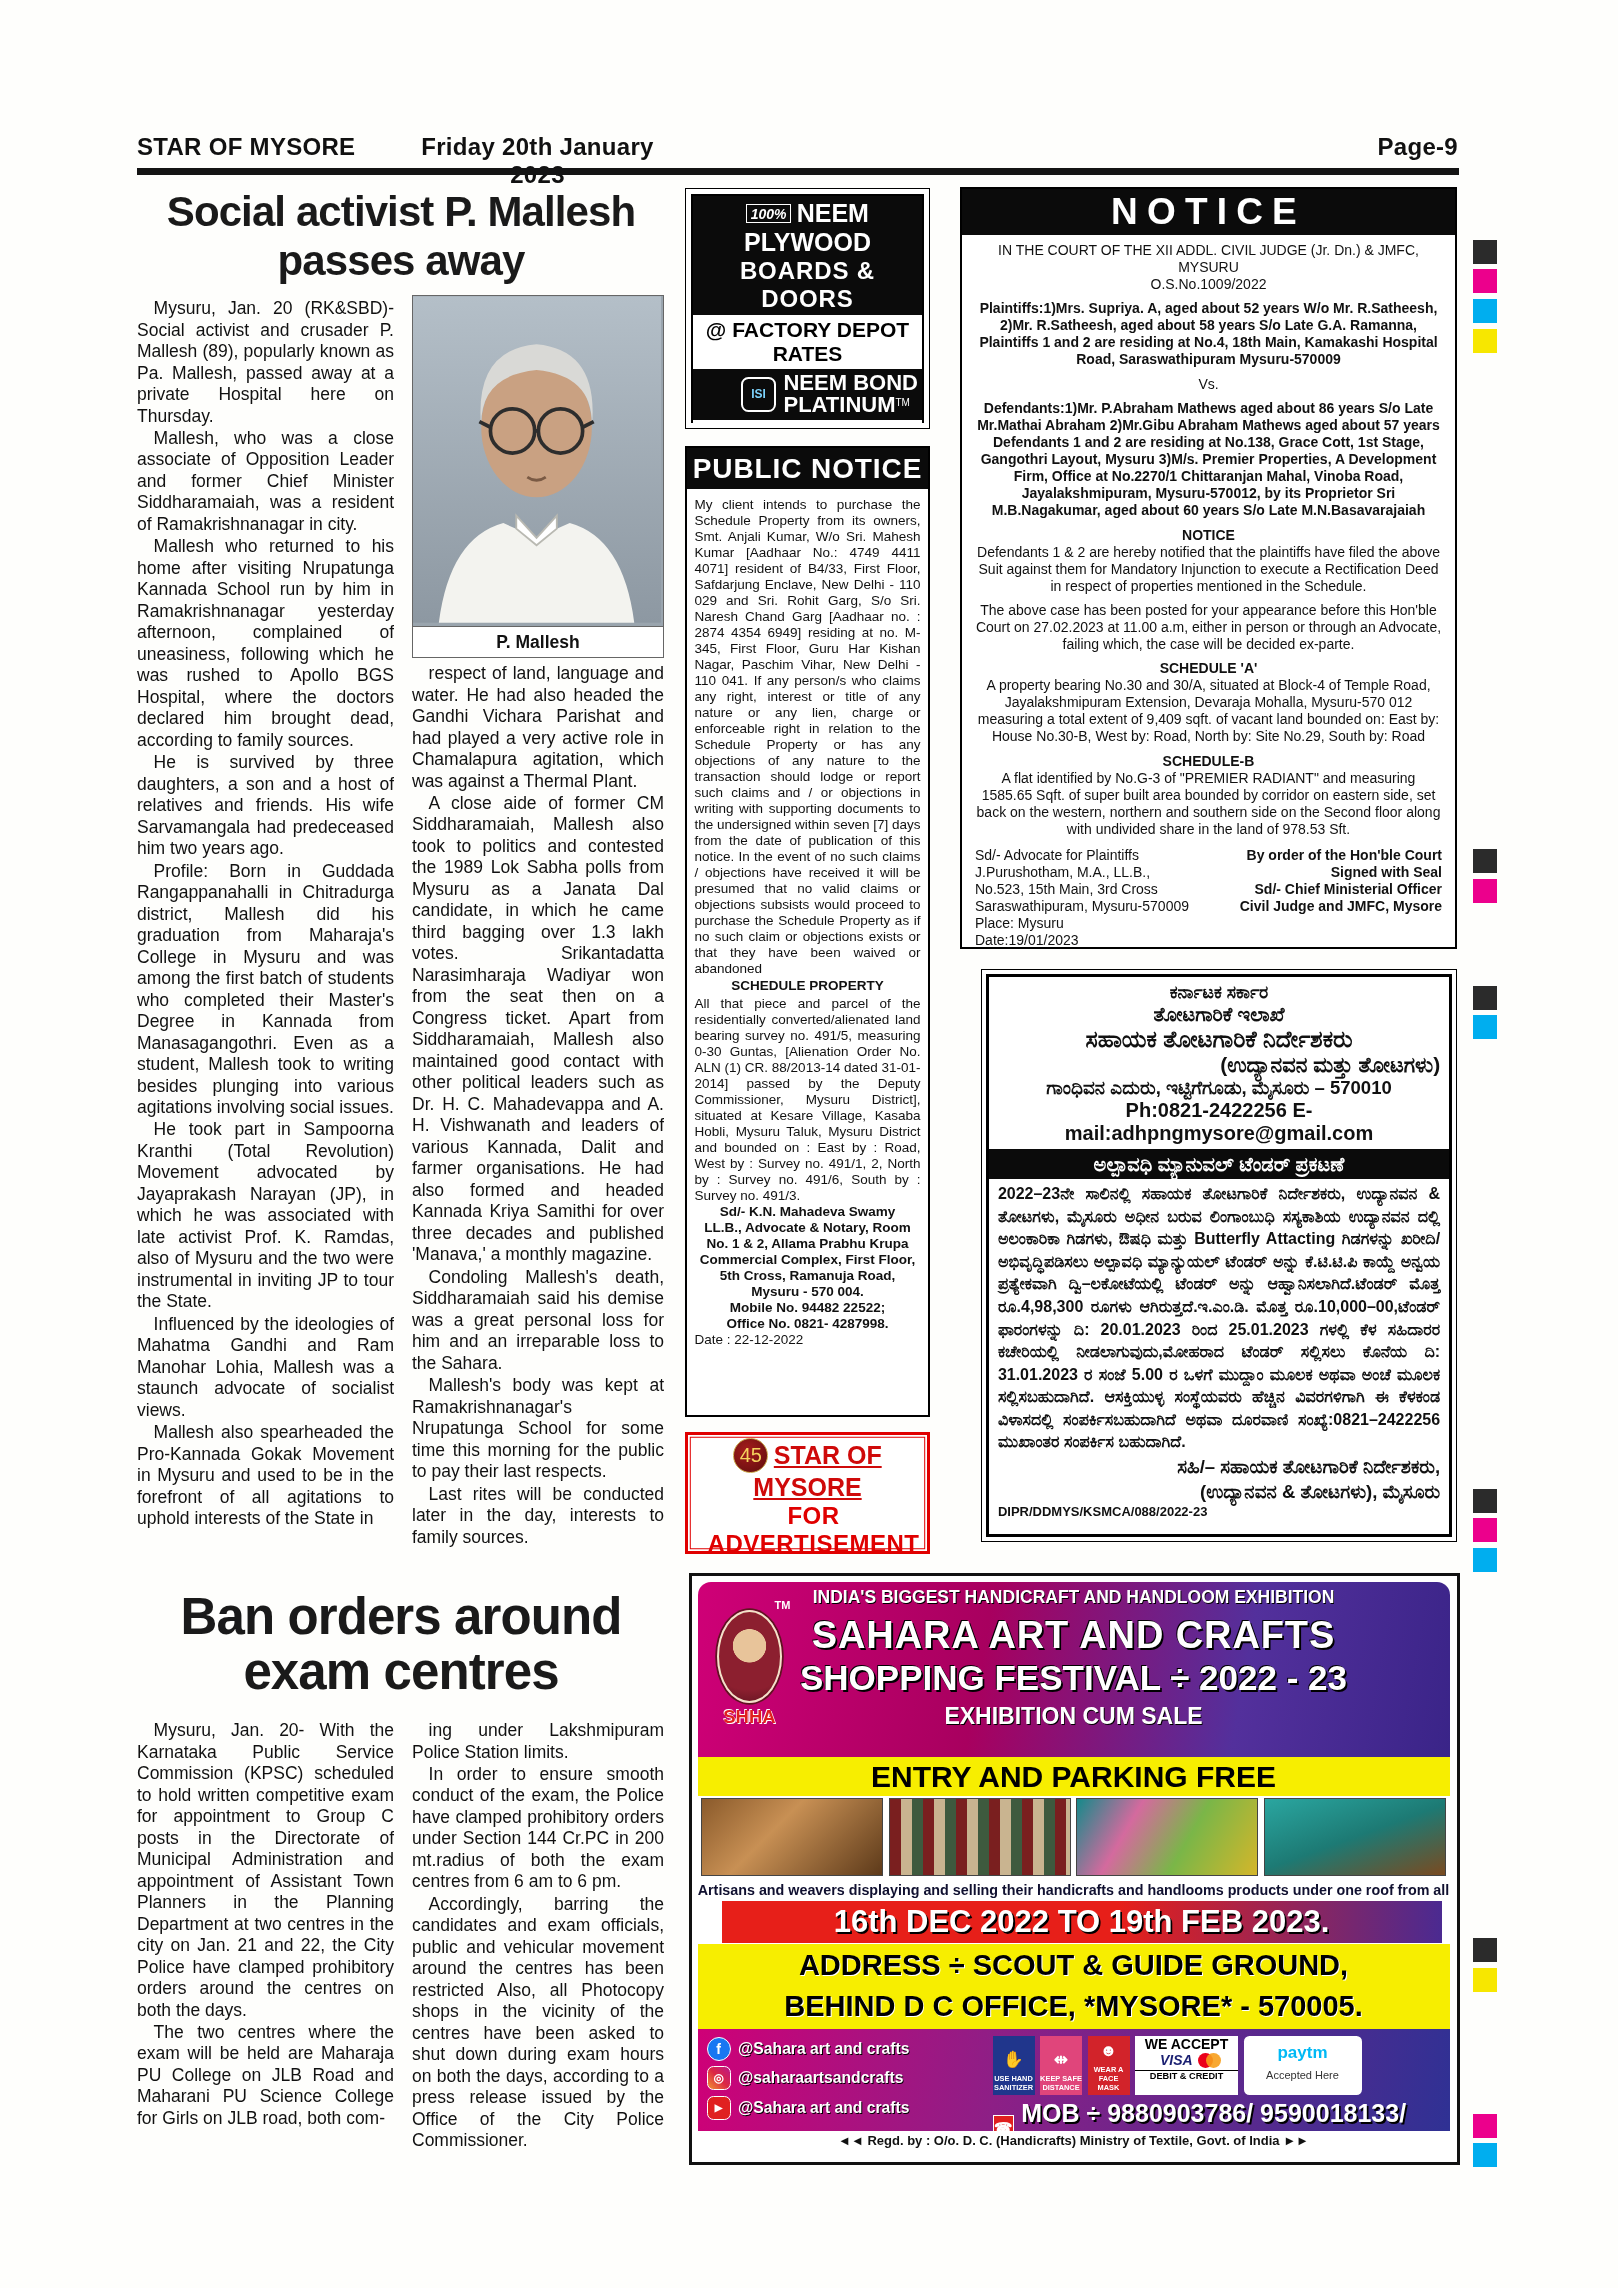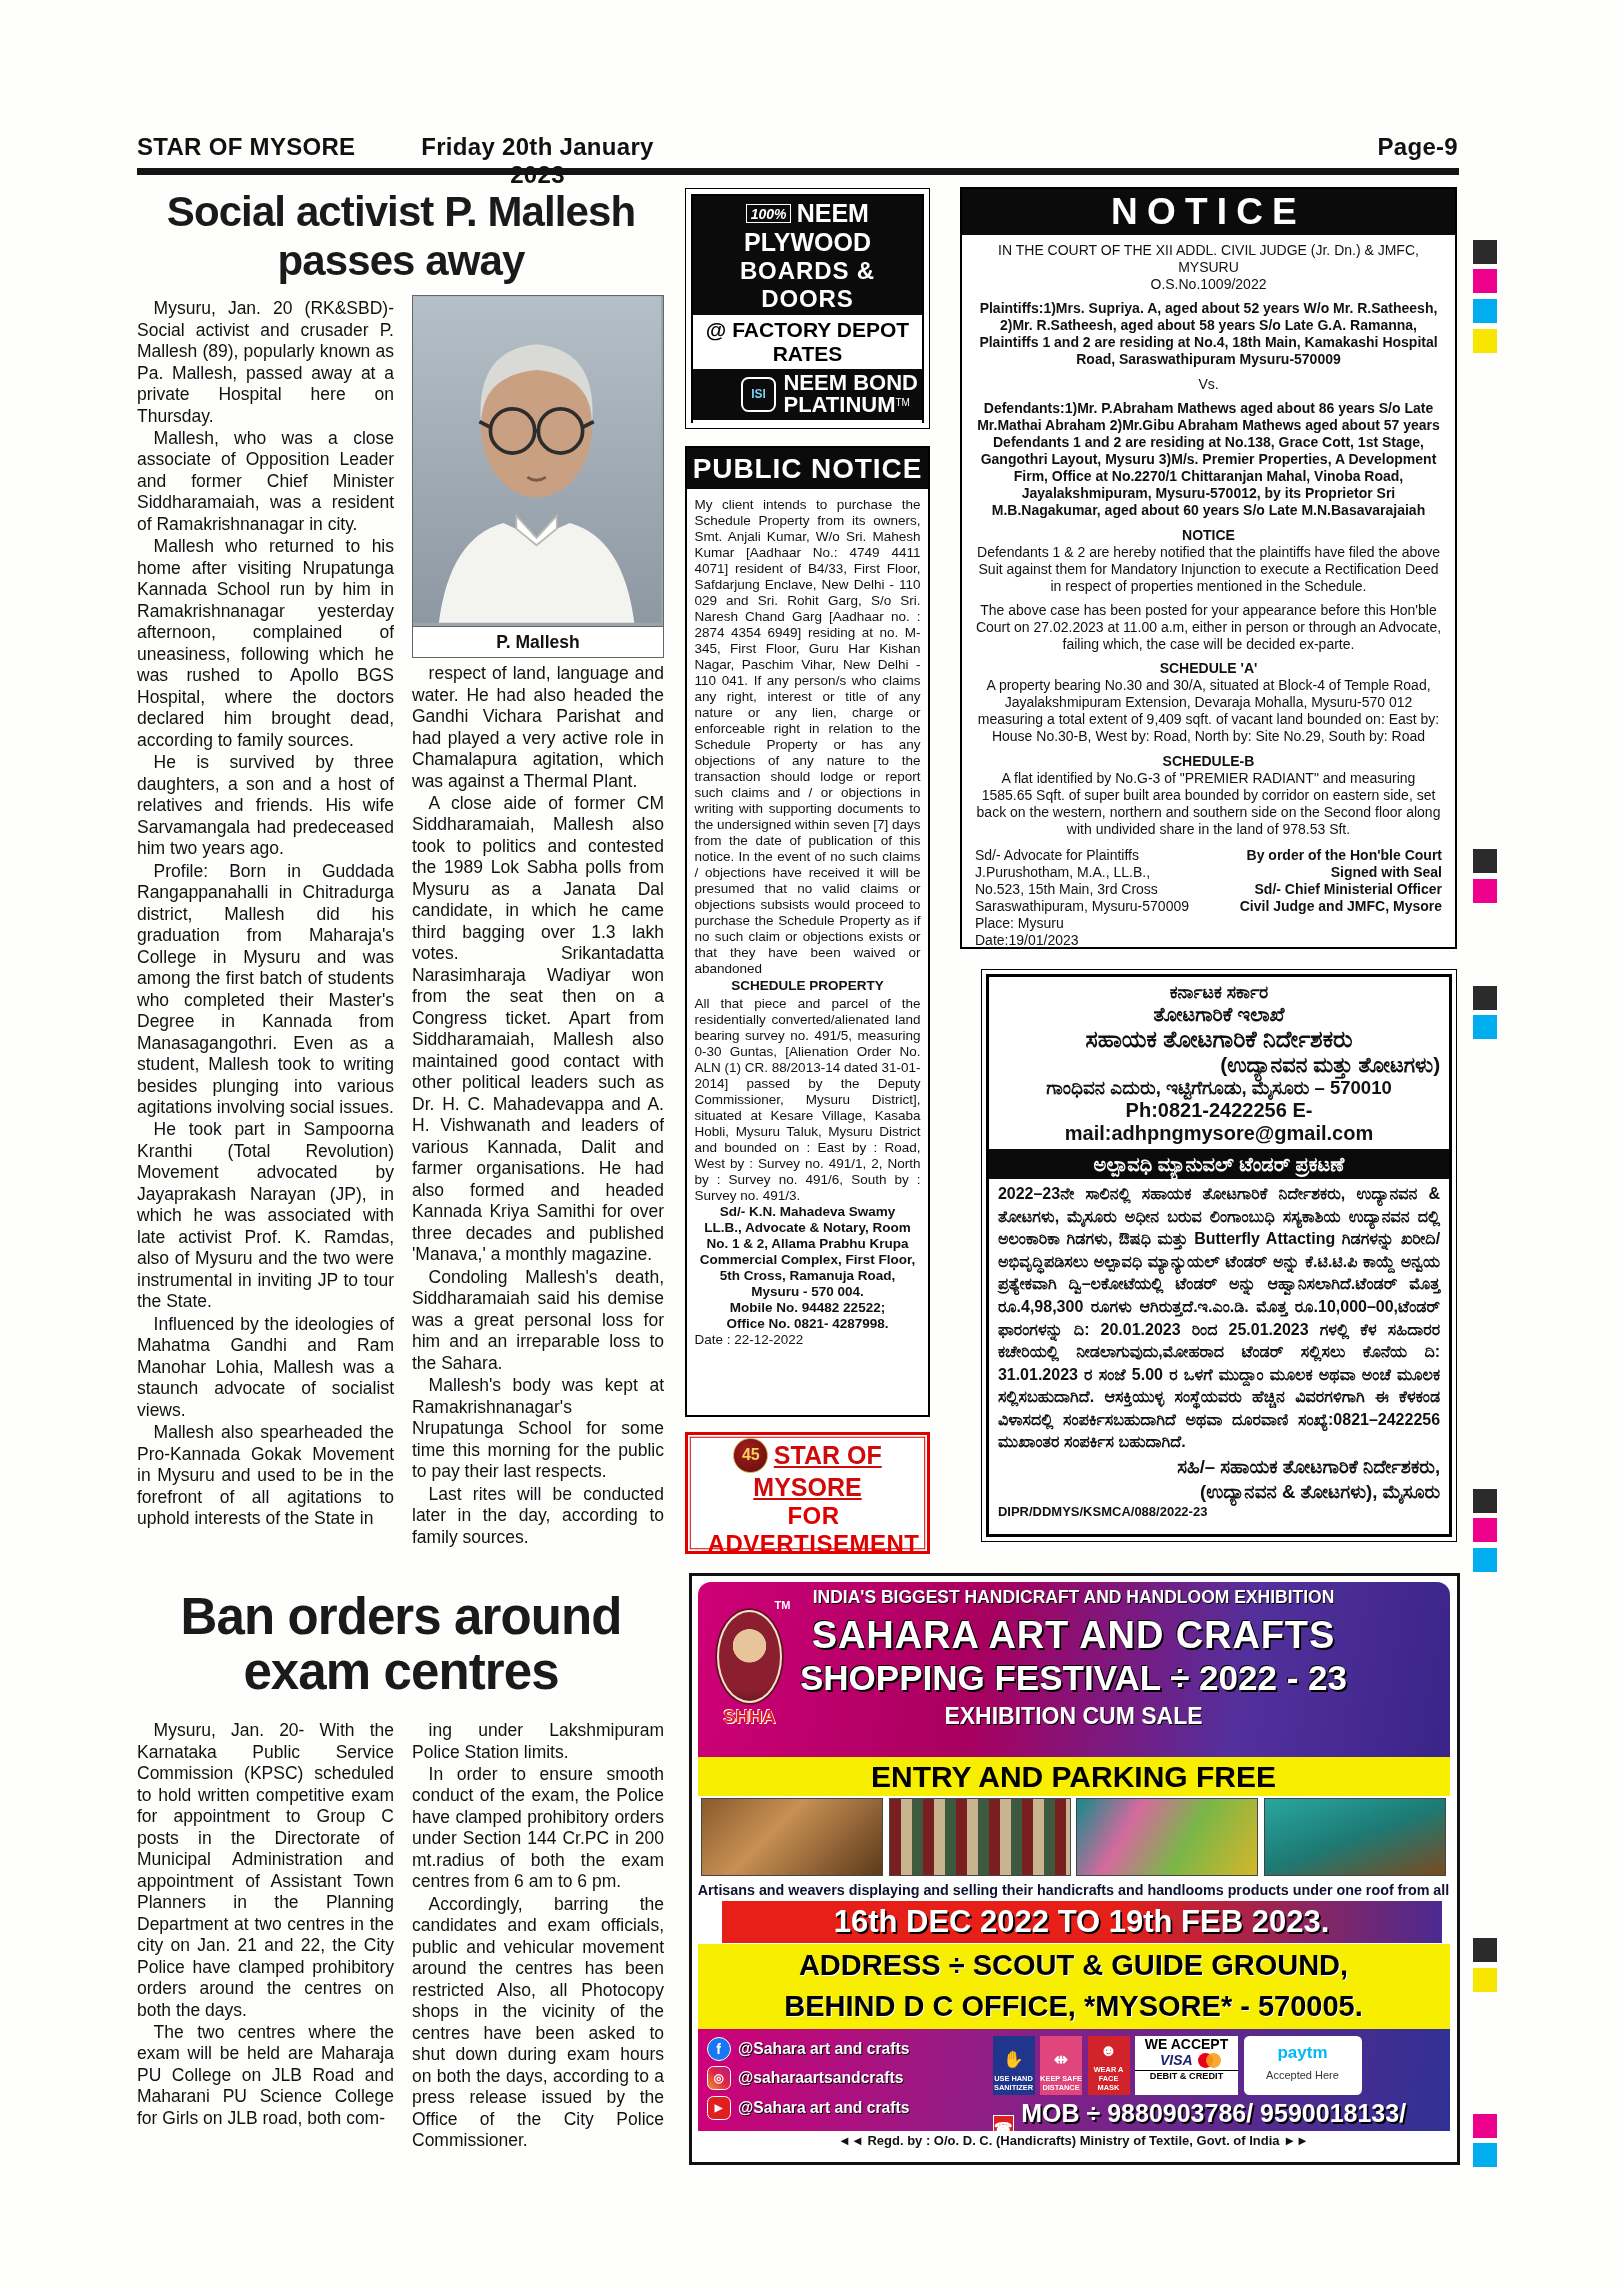--- a/index.html
+++ b/index.html
@@ -26,21 +26,21 @@
   .n100{display:inline-block;border:1.8px solid #fff;font-style:italic;font-weight:bold;font-size:14px;padding:0.9px 3.7px;margin-right:5.5px;vertical-align:3.7px;}
   .isi{display:inline-block;width:31px;height:31px;border:2.8px solid #fff;border-radius:7.4px;color:#7dd3fc;font-weight:bold;font-size:12px;line-height:31px;text-align:center;margin-right:7.4px;margin-left:44px;}
   
   .pnbox{border:2.8px solid #000;background:#fff;overflow:hidden;}
   .pntitle{background:#0b0b0b;color:#fff;text-align:center;font-weight:bold;font-size:28px;letter-spacing:0.9px;padding:4.6px 0;}
   .pnbody{padding:7.4px 7.4px;font-size:13.5px;line-height:16px;}
   .pnbody .ctr{text-align:center;font-weight:bold;margin:1.8px 0;}
   .signlist p{margin:0;text-align:center;font-weight:bold;text-indent:0;line-height:16px;}
   
   .som{border:3.7px solid #e00000;box-shadow:0 0 0 1.8px #fff inset, 0 0 0 2.8px #e00000 inset;background:#fff;text-align:center;overflow:hidden;padding-top:2.8px;}
-  .som45{display:inline-flex;width:33px;height:33px;border-radius:50%;background:radial-gradient(circle at 40% 35%,#a51c1c,#5e0d0d);color:#f4d35e;font-weight:bold;font-size:16px;align-items:center;justify-content:center;border:1.8px solid #caa84a;vertical-align:middle;margin-right:5.5px;}
+  .som45{display:inline-flex;width:33px;height:33px;border-radius:50%;background:radial-gradient(circle at 40% 35%,#a51c1c,#5e0d0d);color:#f4d35e;font-weight:normal;font-size:20px;align-items:center;justify-content:center;border:1.8px solid #caa84a;vertical-align:middle;margin-right:5.5px;}
   .somtitle{color:#cf0a0a;font-weight:bold;font-size:25px;text-decoration:underline;vertical-align:middle;}
   .somadv{color:#e00000;font-weight:bold;font-size:24px;letter-spacing:0.5px;padding-left:12px;}
   
   .court{border:2.8px solid #000;background:#fff;overflow:hidden;}
   .courttitle{background:#0b0b0b;color:#fff;text-align:center;font-weight:bold;font-size:37px;letter-spacing:9.2px;padding:1.8px 0;}
   .courtbody{padding:7.4px 13px;font-size:14px;line-height:17px;text-align:center;}
   .courtbody .blk{margin:7.4px 0;}
   .bold{font-weight:bold;}
   .courtsign{display:flex;justify-content:space-between;margin-top:9.2px;text-align:left;}
   .courtsign p{margin:0;line-height:17px;}
@@ -151,21 +151,21 @@
         <path d="M124 196 q10 7 20 0" stroke="#7a5a44" stroke-width="3" fill="none"></path>
       </svg>
     </div>
     <div class="photocap">P. Mallesh</div>
   </div>
   <div class="abs cols jt" style="left:412px;top:663px;width:252px;height:924px;">
       <p>respect of land, language and water. He had also headed the Gandhi Vichara Parishat and had played a very active role in Chamalapura agitation, which was against a Thermal Plant.</p>
       <p>A close aide of former CM Siddharamaiah, Mallesh also took to politics and contested the 1989 Lok Sabha polls from Mysuru as a Janata Dal candidate, in which he came third bagging over 1.3 lakh votes. Srikantadatta Narasimharaja Wadiyar won from the seat then on a Congress ticket. Apart from Siddharamaiah, Mallesh also maintained good contact with other political leaders such as Dr. H. C. Mahadevappa and A. H. Vishwanath and leaders of various Kannada, Dalit and farmer organisations. He had also formed and headed Kannada Kriya Samithi for over three decades and published 'Manava,' a monthly magazine.</p>
       <p>Condoling Mallesh's death, Siddharamaiah said his demise was a great personal loss for him and an irreparable loss to the Sahara.</p>
       <p>Mallesh's body was kept at Ramakrishnanagar's Nrupatunga School for some time this morning for the public to pay their last respects.</p>
-      <p>Last rites will be conducted later in the day, according to family sources.</p>
+      <p>Last rites will be conducted later in the day, interests to family sources.</p>
     </div>
 
   <div class="abs headline h2a" style="left:137px;top:1589px;width:528px;">
     <div>Ban orders around</div>
     <div>exam centres</div>
   </div>
   <div class="abs cols jt" style="left:137px;top:1720px;width:257px;height:506px;">
       <p>Mysuru, Jan. 20- With the Karnataka Public Service Commission (KPSC) scheduled to hold written competitive exam for appointment to Group C posts in the Directorate of Municipal Administration and appointment of Assistant Town Planners in the Planning Department at two centres in the city on Jan. 21 and 22, the City Police have clamped prohibitory orders around the centres on both the days.</p>
       <p>The two centres where the exam will be held are Maharaja PU College on JLB Road and Maharani PU Science College for Girls on JLB road, both com-</p>
     </div>

